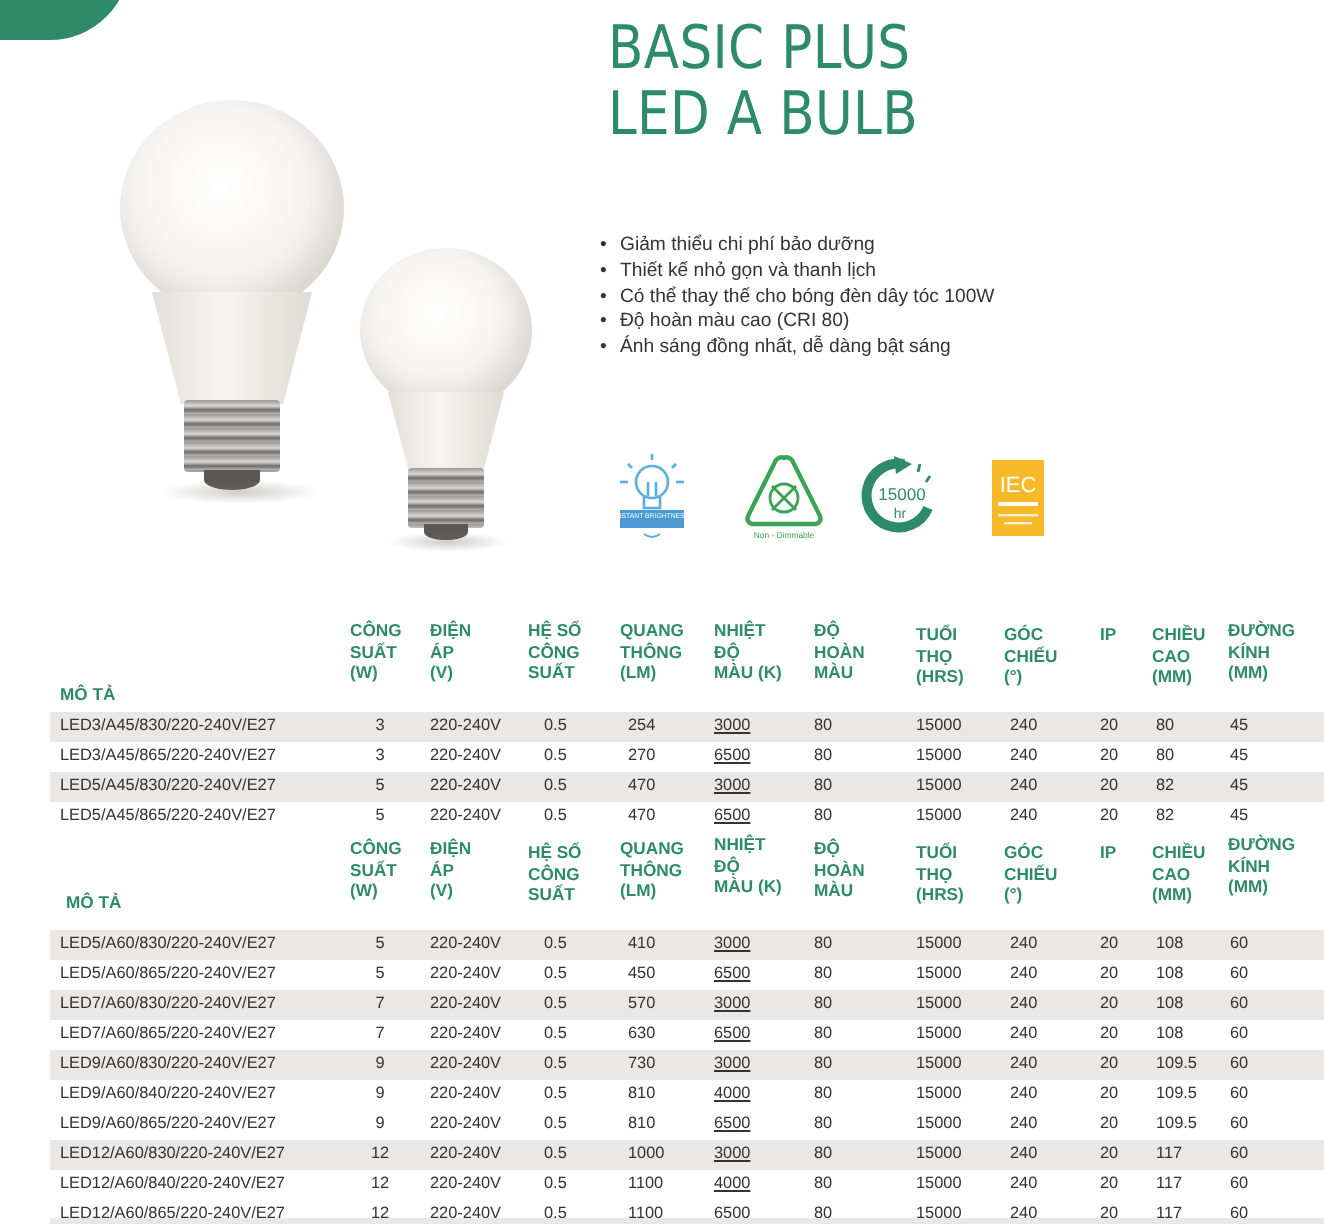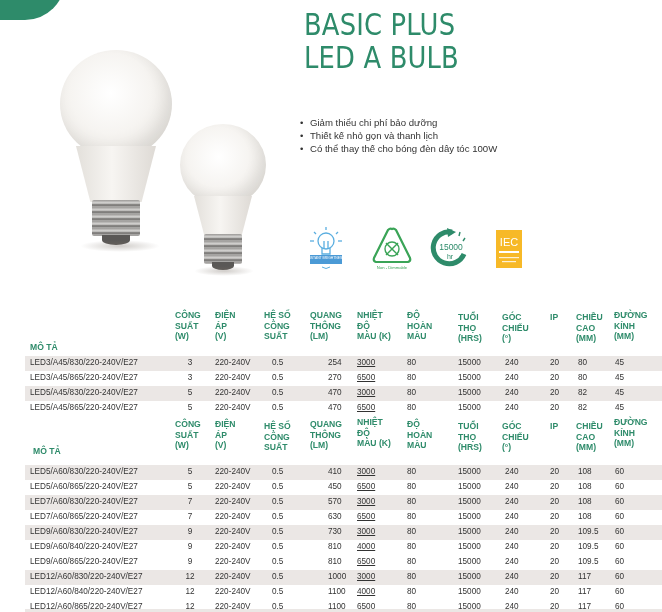--- a/index.html
+++ b/index.html
@@ -61,21 +61,21 @@
     position: absolute; font-size: 8.6px; font-weight: bold; color: #2e8b6a; line-height: 10.6px;
     text-transform: uppercase;
   }
   .spec .row { position: relative; height: 15px; font-size: 8.2px; color: #333; }
   .spec .row.shade { background: #ebe7e5; }
   .spec .row span { position: absolute; top: 2px; white-space: nowrap; }
   .spec .row .c0 { left: 30px; }
   .spec .row .c1 { left: 185px; width: 10px; text-align: center; }
   .spec .row .c2 { left: 215px; }
   .spec .row .c3 { left: 272px; }
-  .spec .row .c4 { left: 328px; }
+  .spec .row .c4 { left: 314px; }
   .spec .row .c5 { left: 357px; text-decoration: underline; }
   .spec .row .c6 { left: 407px; }
   .spec .row .c7 { left: 458px; }
   .spec .row .c8 { left: 505px; }
   .spec .row .c9 { left: 550px; }
   .spec .row .c10 { left: 578px; }
   .spec .row .c11 { left: 615px; }
   .bottom-line { position: absolute; left: 25px; right: 0; top: 609px; height: 3px; background: #ebe7e5; }
 </style>
 </head>
@@ -103,20 +103,22 @@
 <div class="title">
   <div>BASIC PLUS</div>
   <div>LED A BULB</div>
 </div>
 
 <div class="features">
   <ul>
     <li><span class="dot">•</span><span>Giảm thiểu chi phí bảo dưỡng</span></li>
     <li><span class="dot">•</span><span>Thiết kế nhỏ gọn và thanh lịch</span></li>
     <li><span class="dot">•</span><span>Có thể thay thế cho bóng đèn dây tóc 100W</span></li>
+    <li><span class="dot">•</span><span>Độ hoàn màu cao (CRI 80)</span></li>
+    <li><span class="dot">•</span><span>Ánh sáng đồng nhất, dễ dàng bật sáng</span></li>
   </ul>
 </div>
 
 <div class="badges">
   <div class="badge" style="left:8px; width:36px;">
     <svg width="36" height="48" viewBox="0 0 36 48">
       <g stroke="#5aaee0" stroke-width="1.3" fill="none">
         <circle cx="18" cy="15" r="8"></circle>
         <path d="M14 22 L14 28 L22 28 L22 22"></path>
         <line x1="18" y1="1" x2="18" y2="4"></line>

